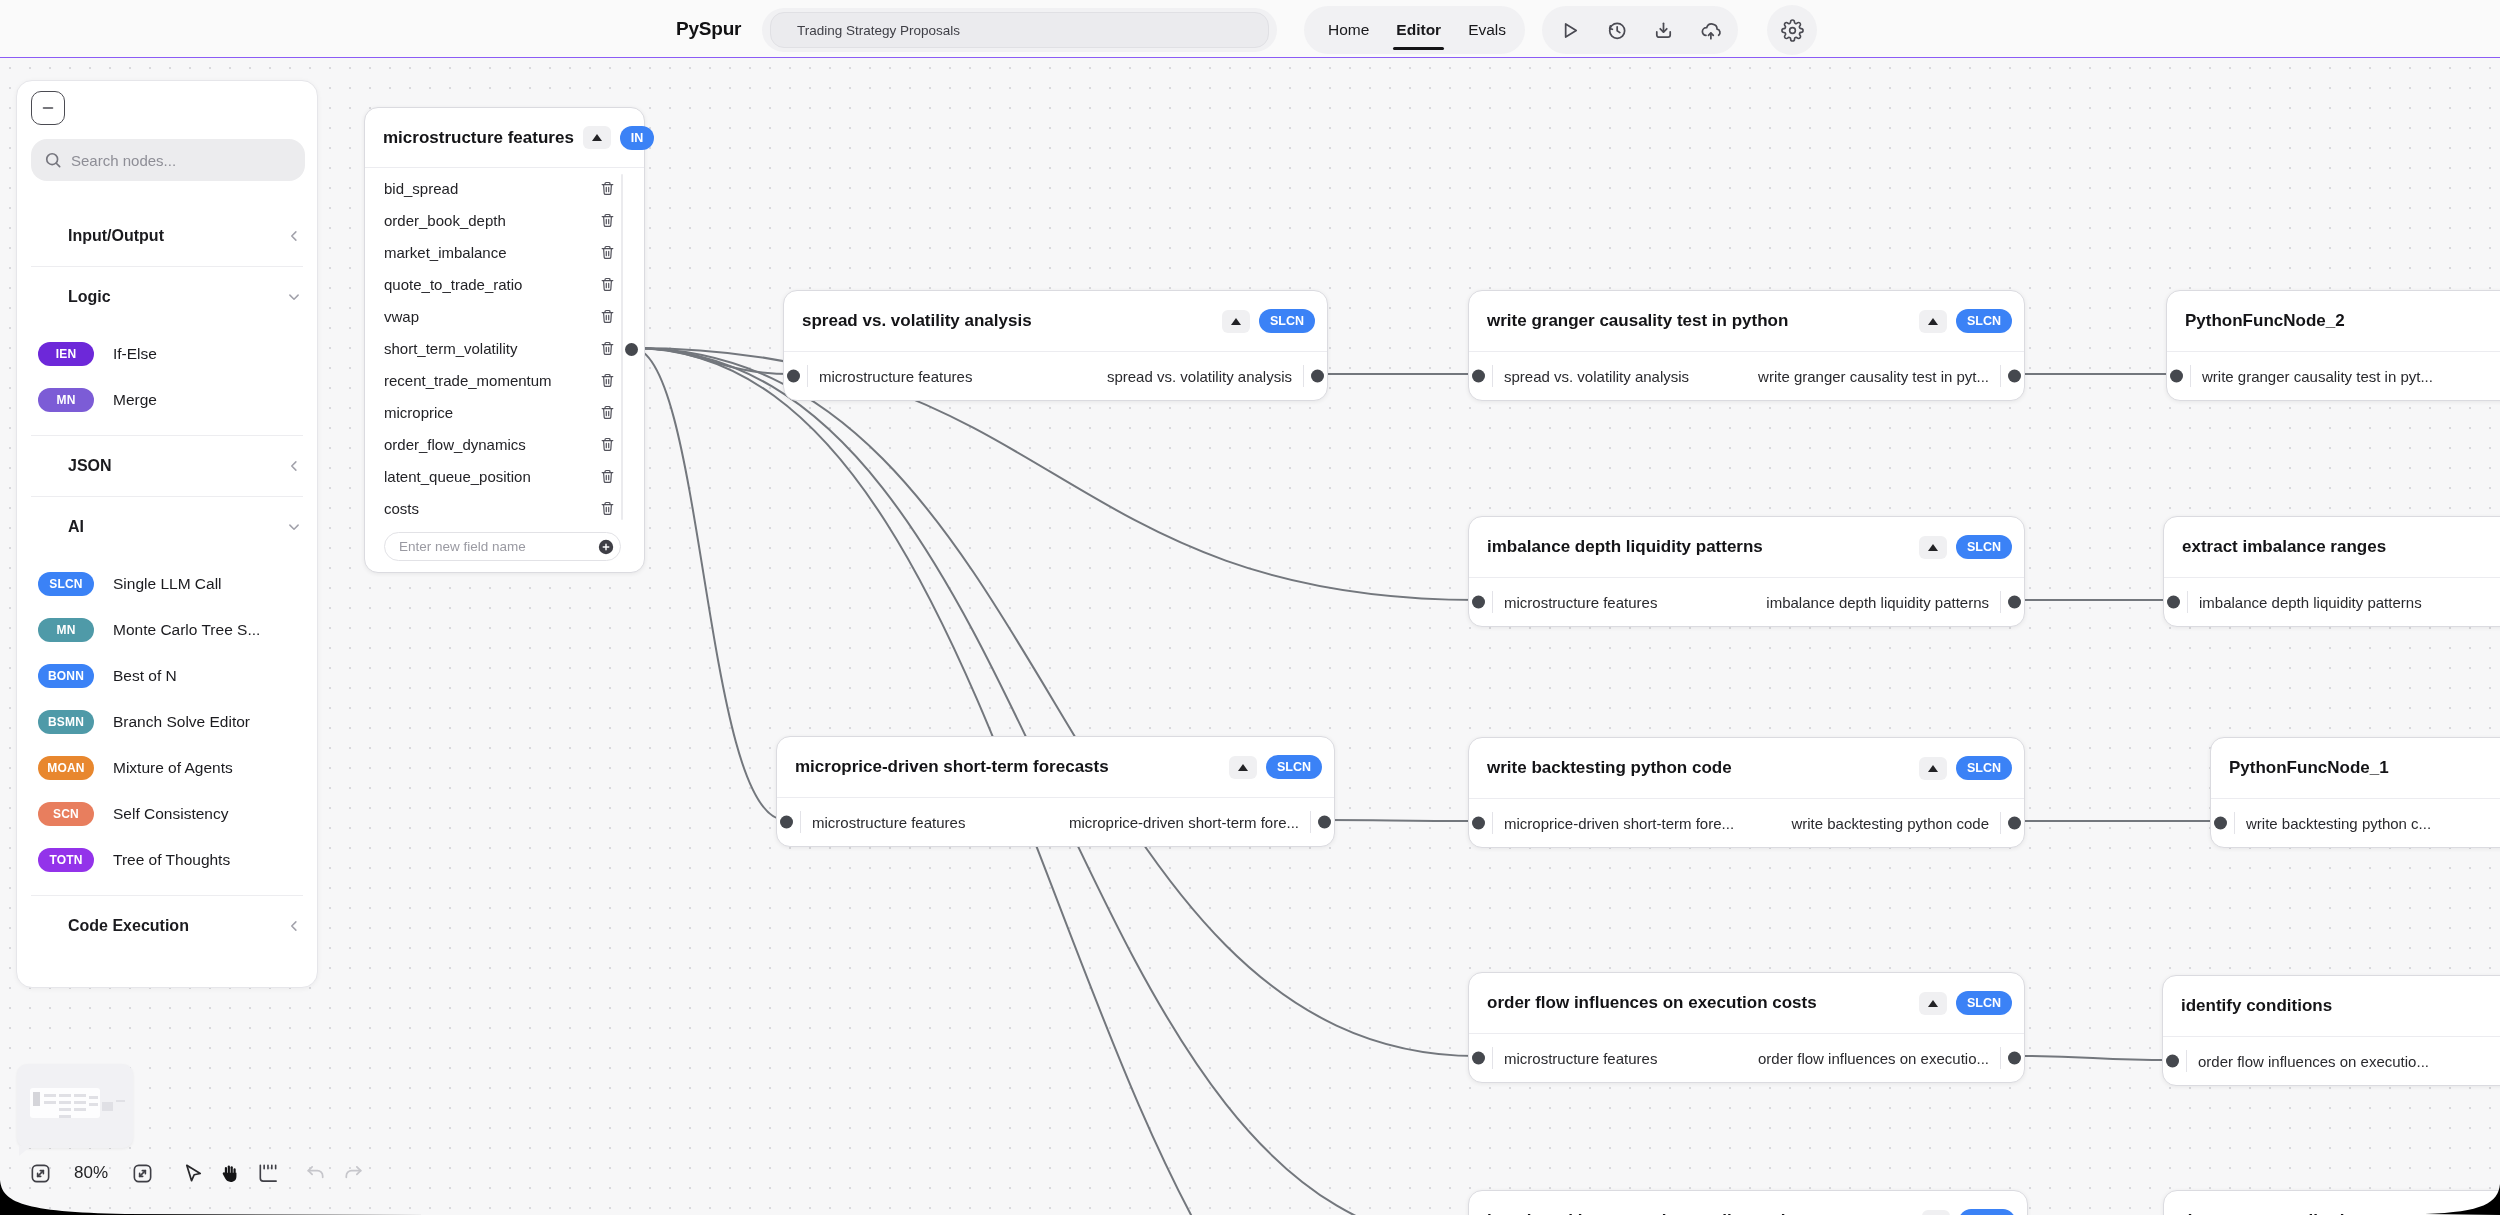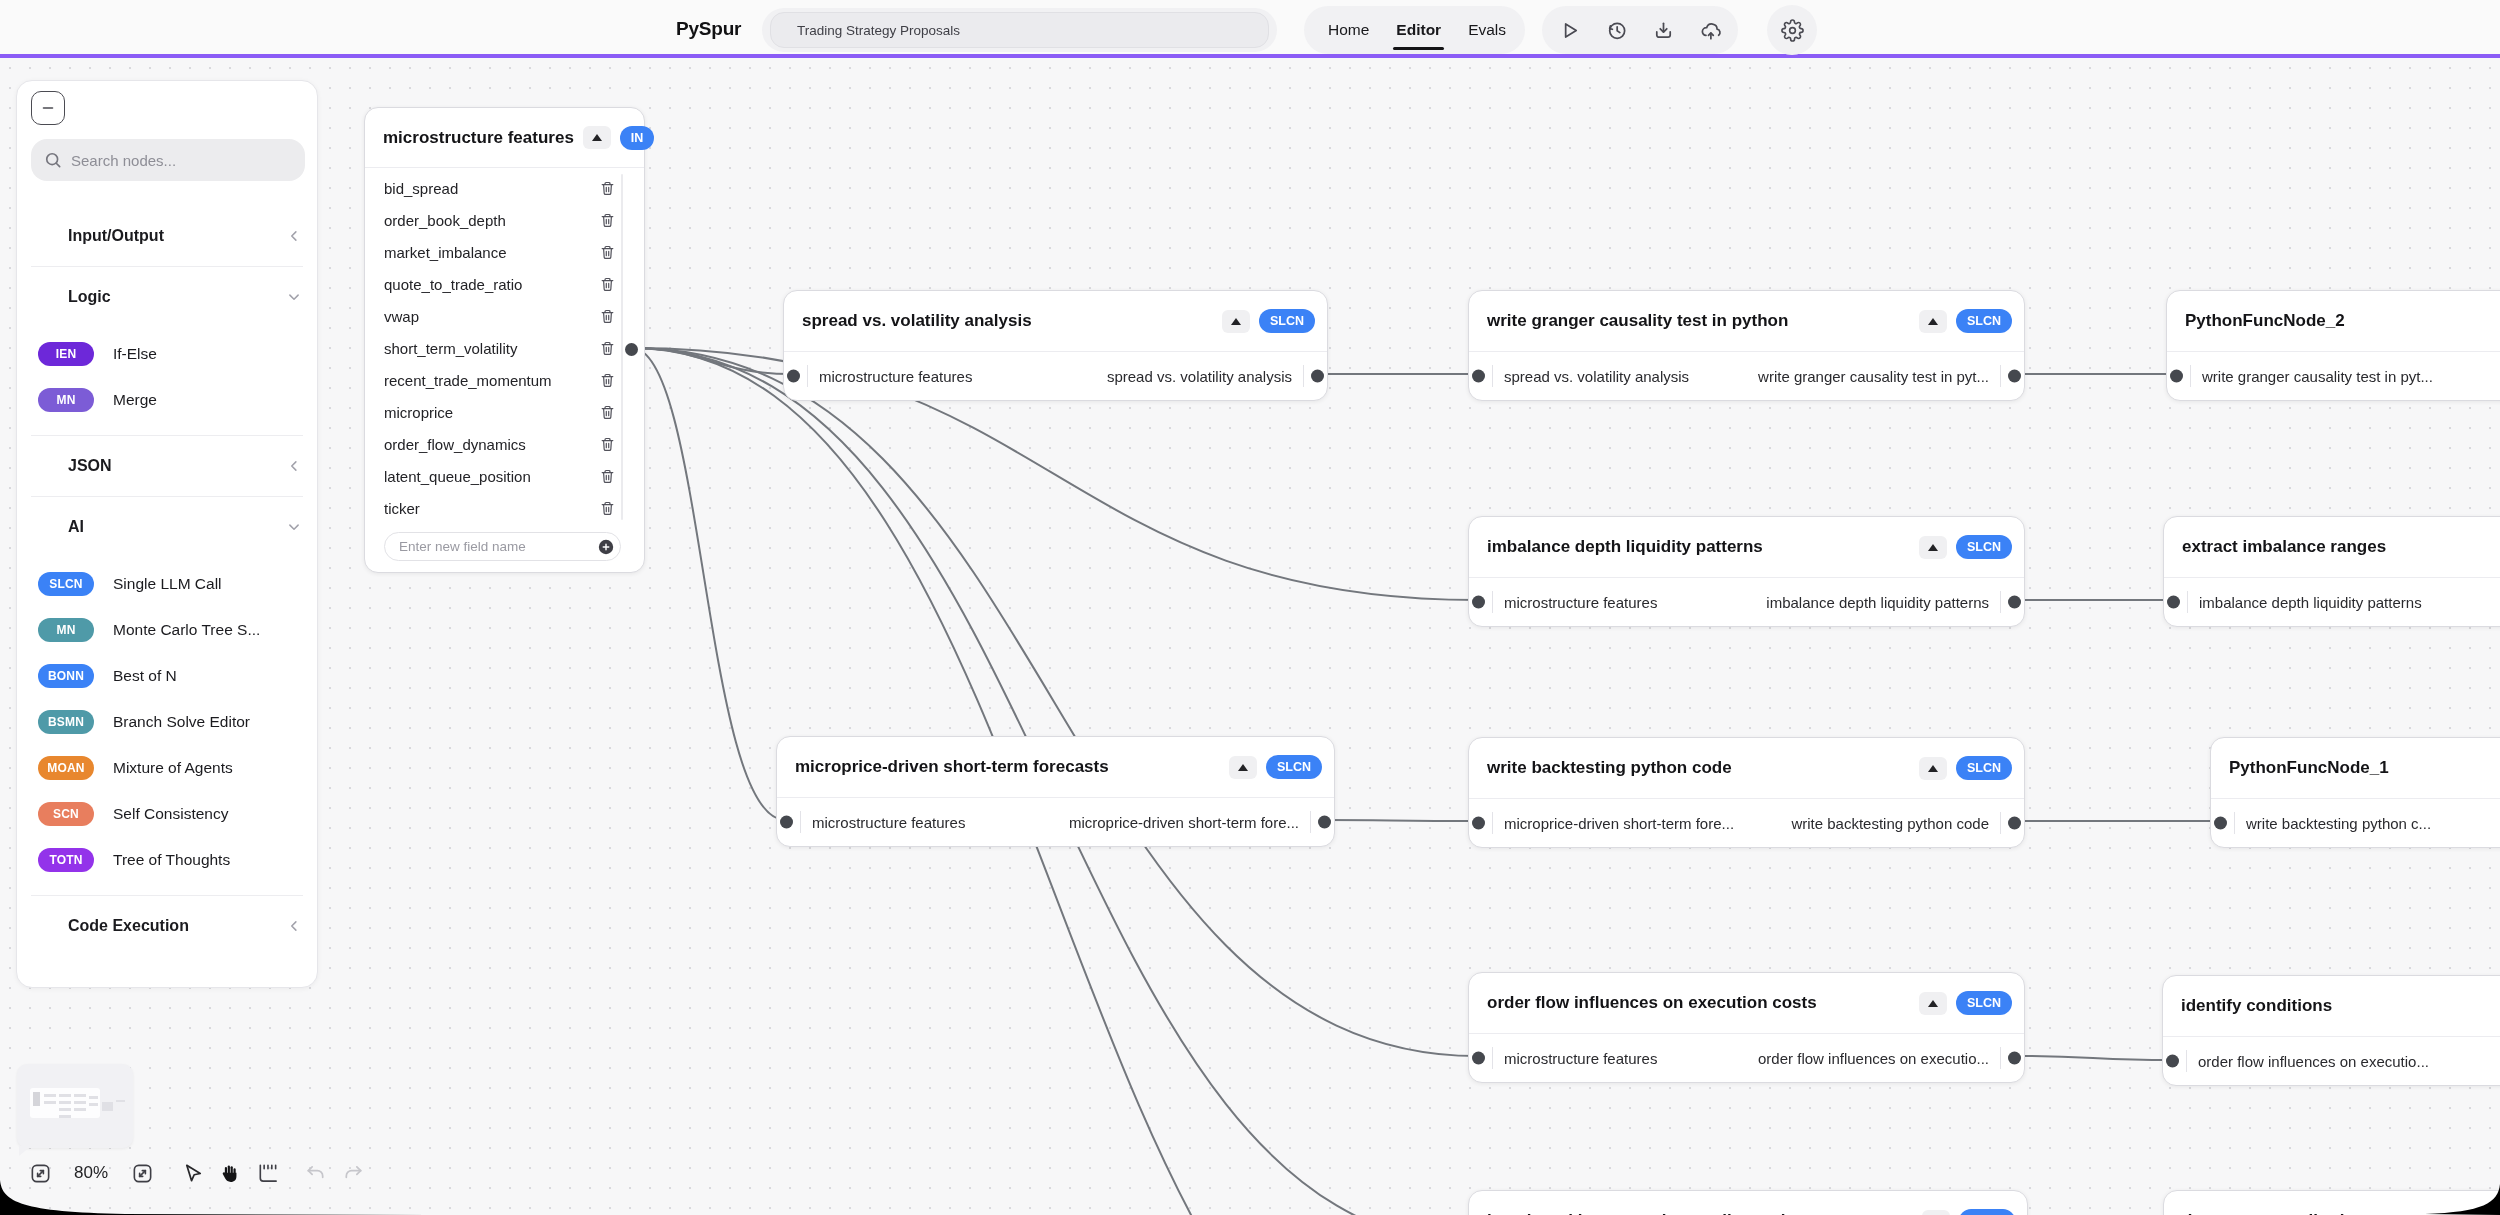--- a/index.html
+++ b/index.html
@@ -4,21 +4,21 @@
 <style>
   * { margin:0; padding:0; box-sizing:border-box; }
   html,body { width:2500px; height:1215px; overflow:hidden;
     font-family:"Liberation Sans", sans-serif; background:#f7f7f8; }
   .canvas-bg { position:absolute; left:0; top:58px; width:2500px; height:1157px;
     background:#f7f7f8;
     background-image: radial-gradient(#d9d9dd 1.3px, transparent 1.4px);
     background-size:20px 20px; z-index:0; }
   
   .topbar { position:absolute; left:0; top:0; width:2500px; height:58px;
-    background:#fafafa; border-bottom:4px solid #8b5cf6; z-index:40; }
+    background:#fafafa; border-bottom:1px solid #8b5cf6; z-index:40; }
   .logo { position:absolute; left:676px; top:0; height:58px; display:flex; align-items:center;
     font-size:19px; font-weight:700; color:#111113; letter-spacing:-.2px; }
   .pill { position:absolute; background:#f1f1f3; border-radius:26px; }
   .title-pill { left:762px; top:8px; width:515px; height:44px; }
   .title-input { position:absolute; left:8px; top:4px; width:499px; height:36px;
     background:#ebebee; border:1px solid #e0e0e4; border-radius:14px;
     font-family:inherit; font-size:13.5px; color:#3f3f46; padding:0 10px 0 26px; outline:none; }
   .tabs-pill { left:1304px; top:6px; width:221px; height:48px; display:flex;
     align-items:stretch; padding:0 24px; gap:27px; }
   .tab { display:flex; align-items:center; font-size:15.5px; color:#18181b;
@@ -196,21 +196,21 @@
           <path d="M4.5 6.5h15M8.5 6.5V5a1.5 1.5 0 0 1 1.5-1.5h4A1.5 1.5 0 0 1 15.5 5v1.5M6.5 6.5l.8 12a2 2 0 0 0 2 1.9h5.4a2 2 0 0 0 2-1.9l.8-12M10.3 10.5v6M13.7 10.5v6"></path>
         </svg>
       </div>
     <div class="frow">
         <span class="fname">latent_queue_position</span>
         <svg class="trash" viewBox="0 0 24 24" fill="none" stroke="#52525b" stroke-width="1.7" stroke-linecap="round">
           <path d="M4.5 6.5h15M8.5 6.5V5a1.5 1.5 0 0 1 1.5-1.5h4A1.5 1.5 0 0 1 15.5 5v1.5M6.5 6.5l.8 12a2 2 0 0 0 2 1.9h5.4a2 2 0 0 0 2-1.9l.8-12M10.3 10.5v6M13.7 10.5v6"></path>
         </svg>
       </div>
     <div class="frow">
-        <span class="fname">ticker</span>
+        <span class="fname">costs</span>
         <svg class="trash" viewBox="0 0 24 24" fill="none" stroke="#52525b" stroke-width="1.7" stroke-linecap="round">
           <path d="M4.5 6.5h15M8.5 6.5V5a1.5 1.5 0 0 1 1.5-1.5h4A1.5 1.5 0 0 1 15.5 5v1.5M6.5 6.5l.8 12a2 2 0 0 0 2 1.9h5.4a2 2 0 0 0 2-1.9l.8-12M10.3 10.5v6M13.7 10.5v6"></path>
         </svg>
       </div>
     <div class="scroll-track"></div>
   </div>
   <div class="newfield">
     <input placeholder="Enter new field name" style="">
     <svg class="plus-btn" viewBox="0 0 24 24">
         <circle cx="12" cy="12" r="9.6" fill="#3f3f46"></circle>

